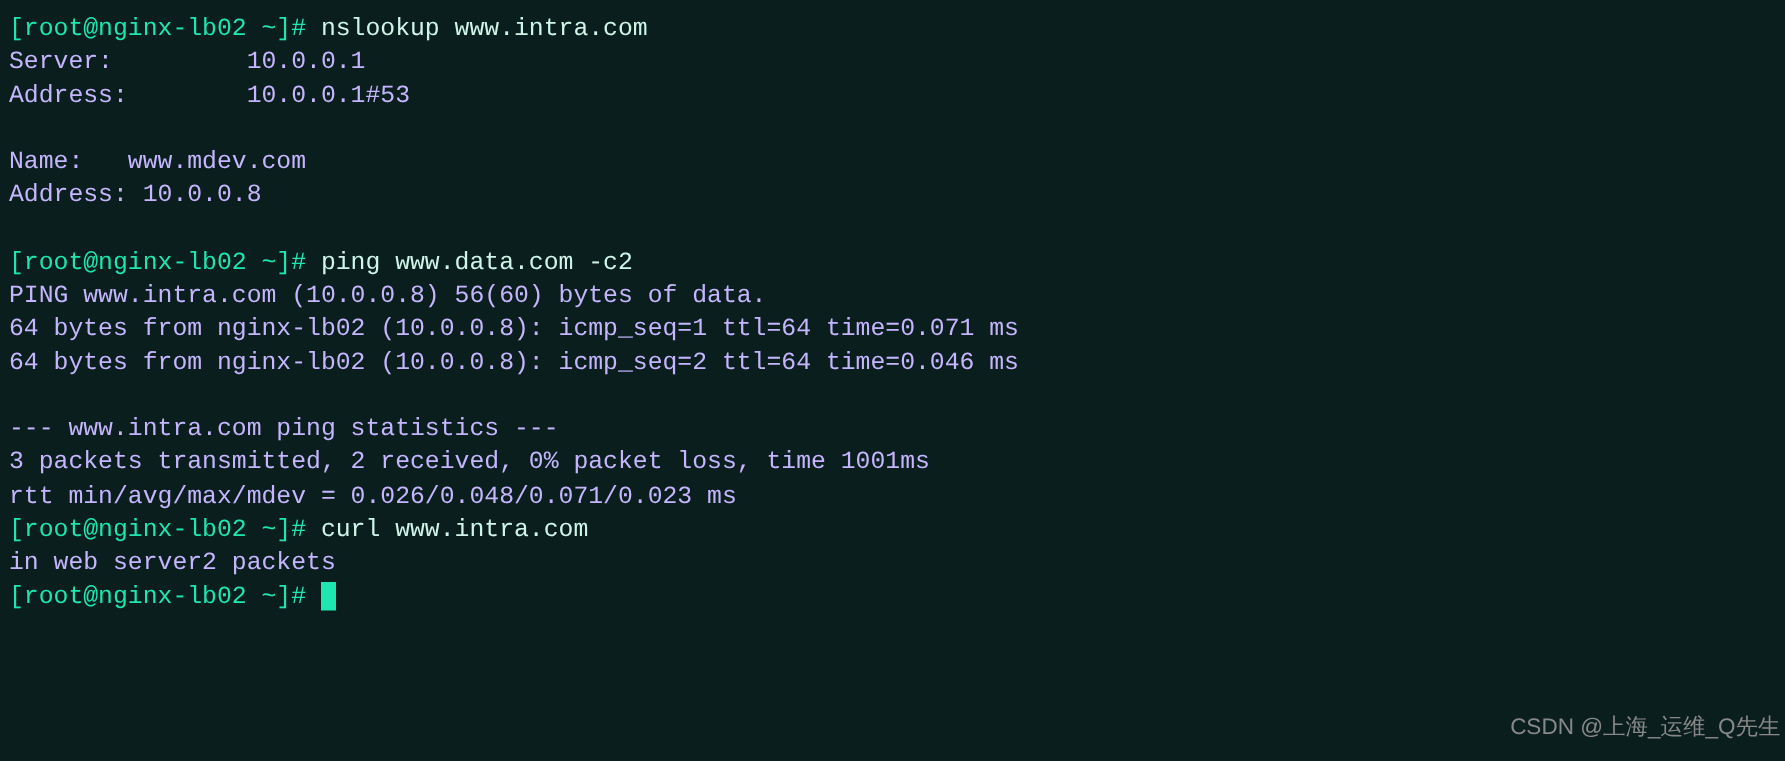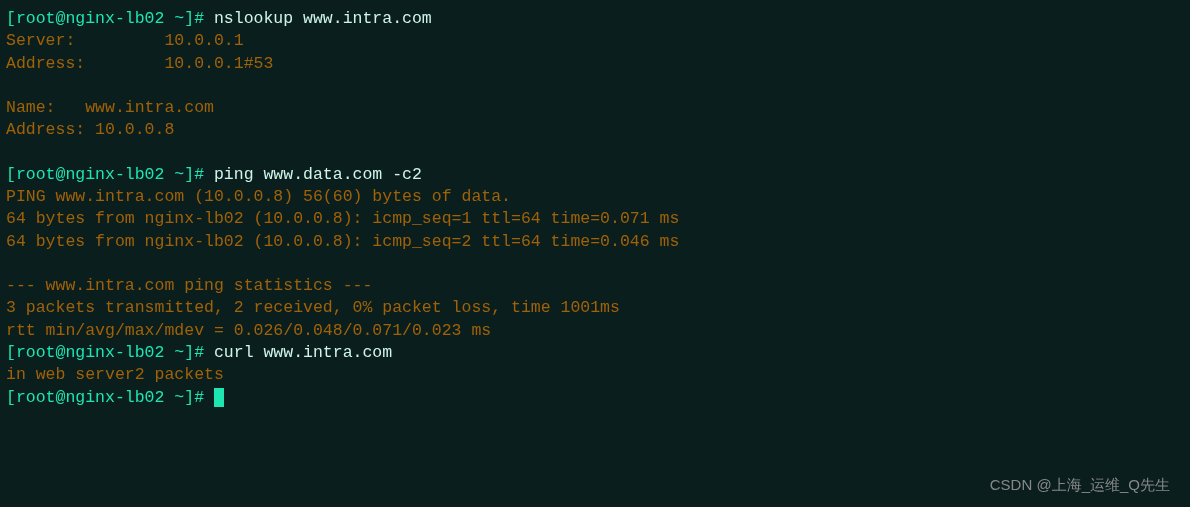--- a/index.html
+++ b/index.html
@@ -24,50 +24,50 @@
       font-weight: normal;
     }
     .prompt-bracket {
       color: #1ee6b0;
     }
     .command {
       color: #d0f5e8;
       text-align: right;
     }
     .output {
-      color: #a16207;
+      color: #c4b5fd;
     }
     .bold {
       font-weight: normal;
     }
     .cursor {
       display: inline-block;
       width: 10px;
       height: 19px;
       background: #1ee6b0;
       vertical-align: text-bottom;
     }
     .watermark {
       position: absolute;
       bottom: 12px;
-      right: 20px;
+      right: 3px;
       color: #888;
       font-family: Arial, sans-serif;
       font-size: 15px;
       font-weight: normal;
     }
   </style>
 </head>
 <body>
 
 <div class="terminal"><span><span class="prompt-bracket bold">[root@nginx-lb02 ~]# </span><span class="command bold">nslookup www.intra.com</span></span>
 <span class="output">Server:         10.0.0.1</span>
 <span class="output">Address:        10.0.0.1#53</span>
 
-<span class="output">Name:   www.intra.com</span>
+<span class="output">Name:   www.mdev.com</span>
 <span class="output">Address: 10.0.0.8</span>
 
 <span><span class="prompt-bracket bold">[root@nginx-lb02 ~]# </span><span class="command bold">ping www.data.com -c2</span></span>
 <span class="output">PING www.intra.com (10.0.0.8) 56(60) bytes of data.</span>
 <span class="output">64 bytes from nginx-lb02 (10.0.0.8): icmp_seq=1 ttl=64 time=0.071 ms</span>
 <span class="output">64 bytes from nginx-lb02 (10.0.0.8): icmp_seq=2 ttl=64 time=0.046 ms</span>
 
 <span class="output">--- www.intra.com ping statistics ---</span>
 <span class="output">3 packets transmitted, 2 received, 0% packet loss, time 1001ms</span>
 <span class="output">rtt min/avg/max/mdev = 0.026/0.048/0.071/0.023 ms</span>

